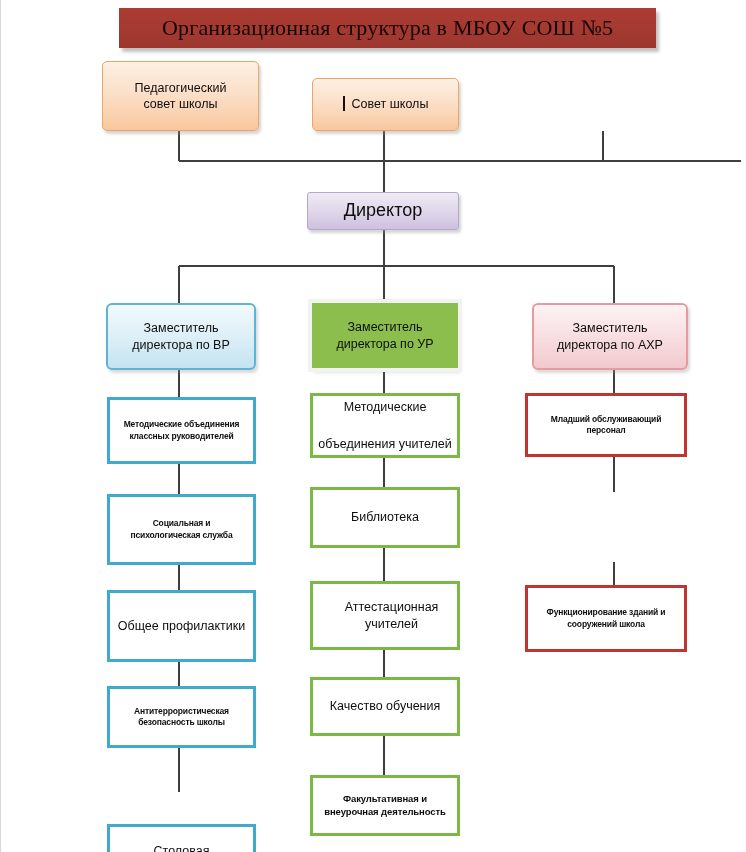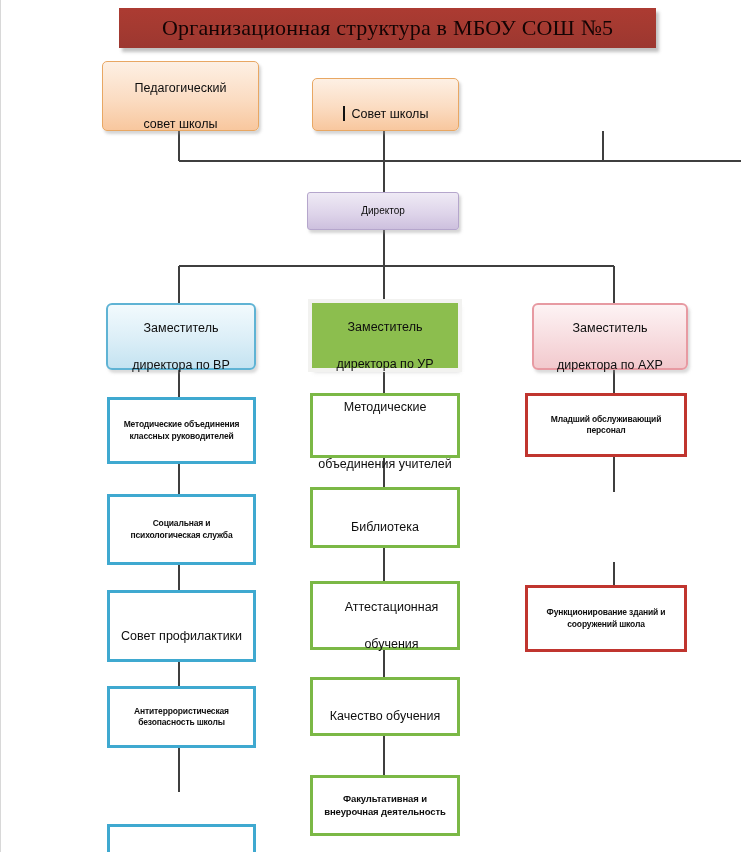--- a/index.html
+++ b/index.html
@@ -109,22 +109,22 @@
 
   
   .node--outline {
     background: #ffffff;
   }
   .node--b-blue  { border: 3px solid #3fa9d0; }
   .node--b-green { border: 3px solid #7bb846; }
   .node--b-red   { border: 3px solid #c0352f; }
 
   
-  .t-lg  { font-size: 10px; }
-  .t-md  { font-size: 12.5px; margin-top: 20px; }
+  .t-lg  { font-size: 18px; }
+  .t-md  { font-size: 12.5px; }
   .t-sm  { font-size: 9.5px; font-weight: bold; letter-spacing: -0.1px; }
   .t-xs  { font-size: 8.5px; font-weight: bold; letter-spacing: -0.15px; }
 
   
   .caret {
     display: inline-block;
     width: 2px;
     height: 15px;
     background: #111;
     vertical-align: -3px;
@@ -210,21 +210,21 @@
     <span class="ln t-xs">Методические объединения</span>
     <span class="ln t-xs">классных руководителей</span>
   </div>
 
   <div class="node node--outline node--b-blue" style="left:106px; top:494px; width:149px; height:71px;">
     <span class="ln t-xs">Социальная и</span>
     <span class="ln t-xs">психологическая служба</span>
   </div>
 
   <div class="node node--outline node--b-blue" style="left:106px; top:590px; width:149px; height:72px;">
-    <span class="ln t-md">Совет профилактики</span>
+    <span class="ln t-md">Общее профилактики</span>
   </div>
 
   <div class="node node--outline node--b-blue" style="left:106px; top:686px; width:149px; height:62px;text-align:center;">
     <span class="ln t-xs">Антитеррористическая</span>
     <span class="ln t-xs">безопасность школы</span>
   </div>
 
   <div class="node node--outline node--b-blue" style="left:106px; top:824px; width:149px; height:55px;">
     <span class="ln t-md">Столовая</span>
   </div>
@@ -233,21 +233,21 @@
     <span class="ln t-md">Методические</span>
     <span class="ln t-md">объединения учителей</span>
   </div>
 
   <div class="node node--outline node--b-green" style="left:309px; top:487px; width:150px; height:61px;">
     <span class="ln t-md">Библиотека</span>
   </div>
 
   <div class="node node--outline node--b-green" style="left:309px; top:581px; width:150px; height:69px;padding-left:18px;">
     <span class="ln t-md">Аттестационная</span>
-    <span class="ln t-md">обучения</span>
+    <span class="ln t-md">учителей</span>
   </div>
 
   <div class="node node--outline node--b-green" style="left:309px; top:775px; width:150px; height:61px;">
     <span class="ln t-sm">Факультативная и</span>
     <span class="ln t-sm">внеурочная деятельность</span>
   </div>
 
   <div class="node node--outline node--b-green" style="left:309px; top:677px; width:150px; height:59px;">
     <span class="ln t-md">Качество обучения</span>
   </div>

